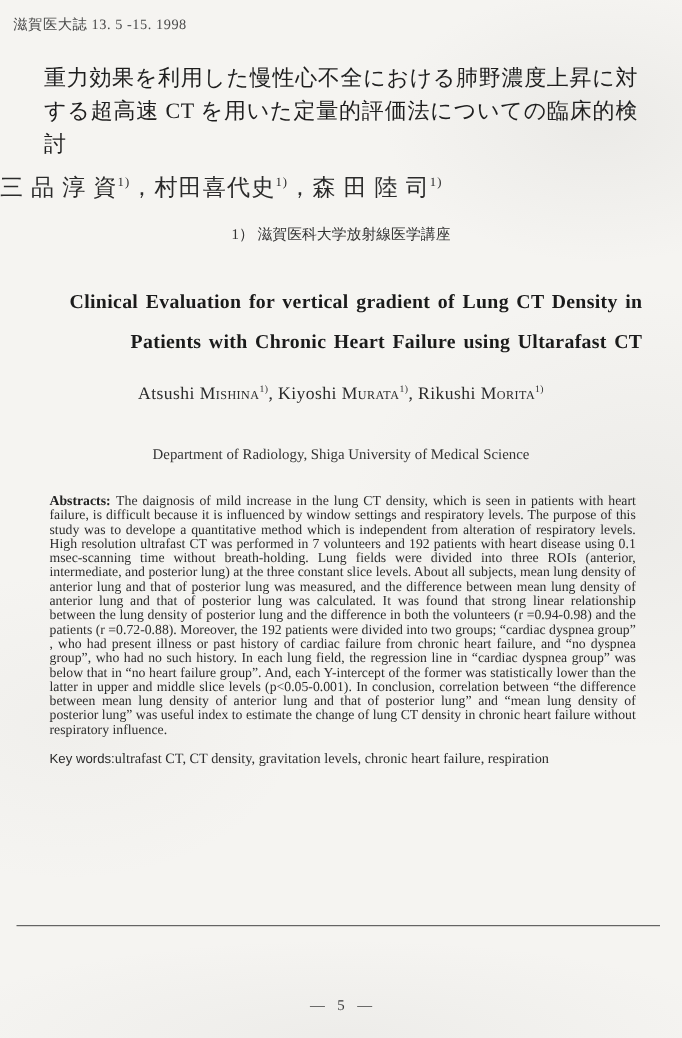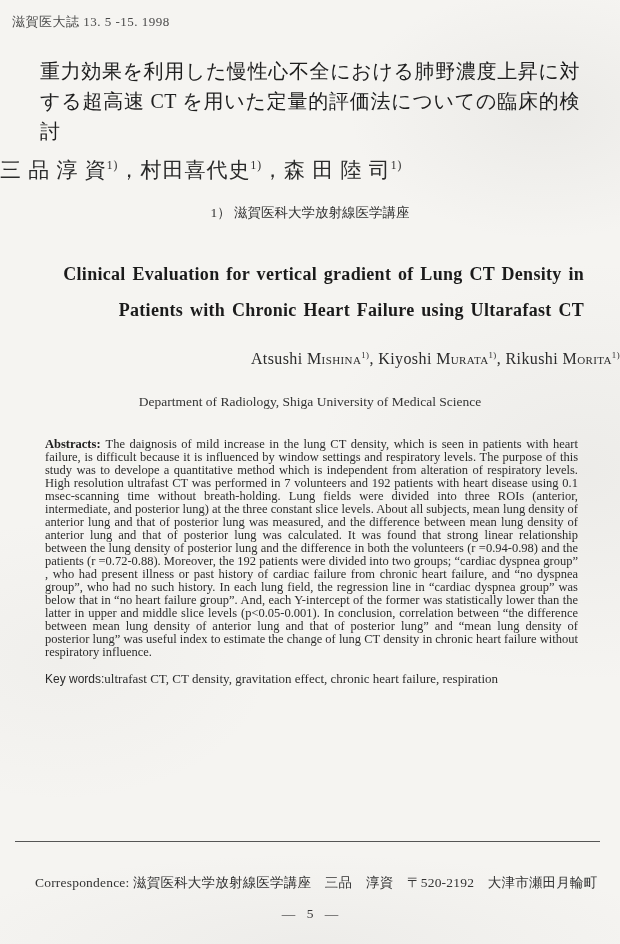--- a/index.html
+++ b/index.html
@@ -58,33 +58,33 @@
     text-align: right;
     font-size: 18px;
     font-weight: bold;
     line-height: 36px;
     letter-spacing: 0.3px;
     word-spacing: 2px;
     color: #1b1b1b;
   }
   .authors-en {
     margin-top: 22px;
-    text-align: right;
+    text-align: center;
     font-size: 16px;
     letter-spacing: 0.4px;
     color: #2b2b2b;
   }
   .sc { font-variant: small-caps; font-variant-caps: small-caps; }
   sup.mark {
     font-size: 0.55em;
     vertical-align: super;
     line-height: 0;
   }
   .department-en {
-    margin-top: 26px;
+    margin-top: 37px;
     text-align: center;
     font-size: 13.5px;
     color: #333;
   }
   .abstract {
     margin: 28px 42px 0 45px;
     text-align: justify;
     font-size: 12.5px;
     line-height: 13px;
     color: #2c2c2c;
@@ -160,23 +160,22 @@
     <span>Atsushi </span><span class="sc">Mishina</span><sup class="mark">1)</sup><span>, </span><span>Kiyoshi </span><span class="sc">Murata</span><sup class="mark">1)</sup><span>, </span><span>Rikushi </span><span class="sc">Morita</span><sup class="mark">1)</sup>
   </div>
 
   <div class="department-en">Department of Radiology, Shiga University of Medical Science</div>
 
   <p class="abstract">
     <span class="abstract-label">Abstracts:</span><span>The daignosis of mild increase in the lung CT density, which is seen in patients with heart failure, is difficult because it is influenced by window settings and respiratory levels. The purpose of this study was to develope a quantitative method which is independent from alteration of respiratory levels. High resolution ultrafast CT was performed in 7 volunteers and 192 patients with heart disease using 0.1 msec-scanning time without breath-holding. Lung fields were divided into three ROIs (anterior, intermediate, and posterior lung) at the three constant slice levels. About all subjects, mean lung density of anterior lung and that of posterior lung was measured, and the difference between mean lung density of anterior lung and that of posterior lung was calculated. It was found that strong linear relationship between the lung density of posterior lung and the difference in both the volunteers (r =0.94-0.98) and the patients (r =0.72-0.88). Moreover, the 192 patients were divided into two groups; “cardiac dyspnea group” , who had present illness or past history of cardiac failure from chronic heart failure, and “no dyspnea group”, who had no such history. In each lung field, the regression line in “cardiac dyspnea group” was below that in “no heart failure group”. And, each Y-intercept of the former was statistically lower than the latter in upper and middle slice levels (p&lt;0.05-0.001).  In conclusion, correlation between “the difference between mean lung density of anterior lung and that of posterior lung” and “mean lung density of posterior lung” was useful index to estimate the change of lung CT density in chronic heart failure without respiratory influence.</span>
   </p>
 
   <p class="keywords">
-    <span class="kw-label">Key words:</span><span>ultrafast CT, CT density, gravitation effect, chronic heart failure, respiration</span>
+    <span class="kw-label">Key words:</span><span>ultrafast CT, CT density, gravitation levels, chronic heart failure, respiration</span>
   </p>
 
   <div class="rule"></div>
 
 
-  <div class="correspondence">Correspondence: 滋賀医科大学放射線医学講座　三品　淳資　〒520-2192　大津市瀬田月輪町</div>
 
   <div class="page-number">— 5 —</div>
 
 </div>
 
 </body></html>

